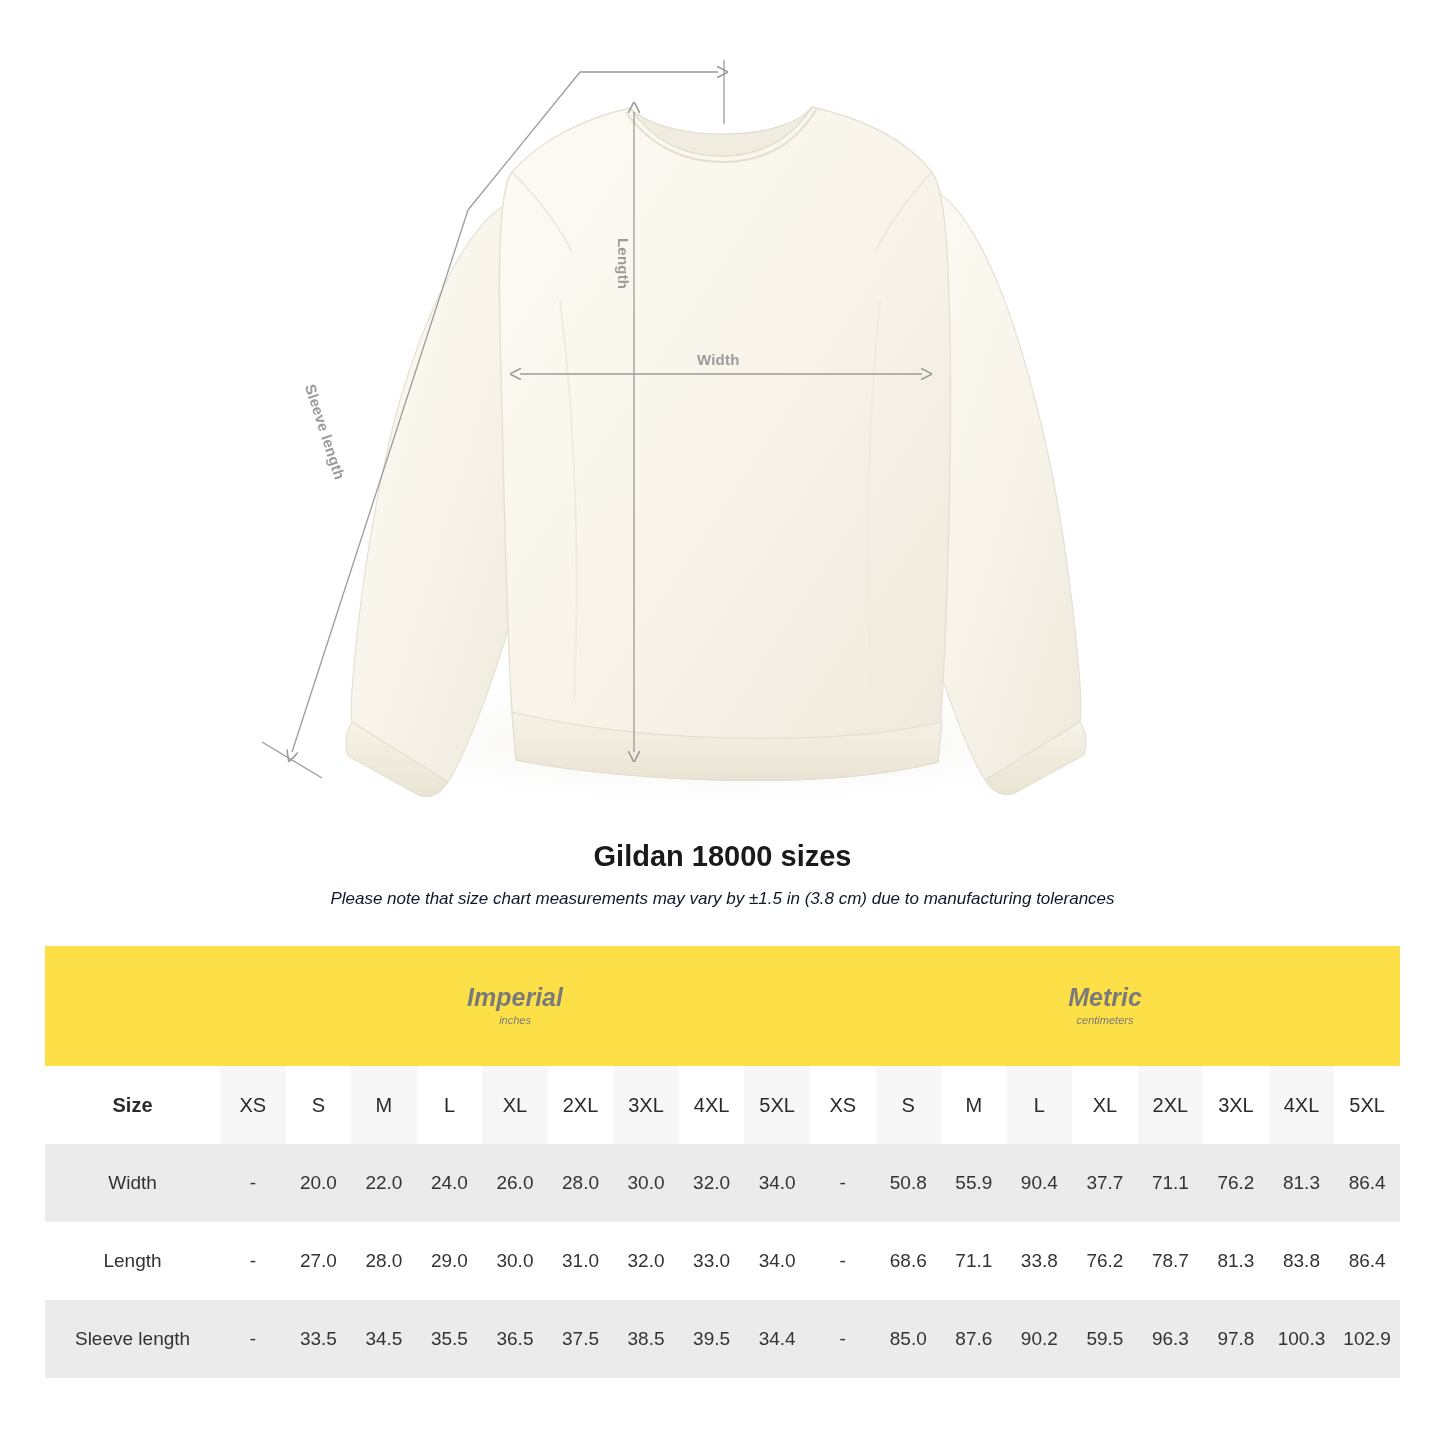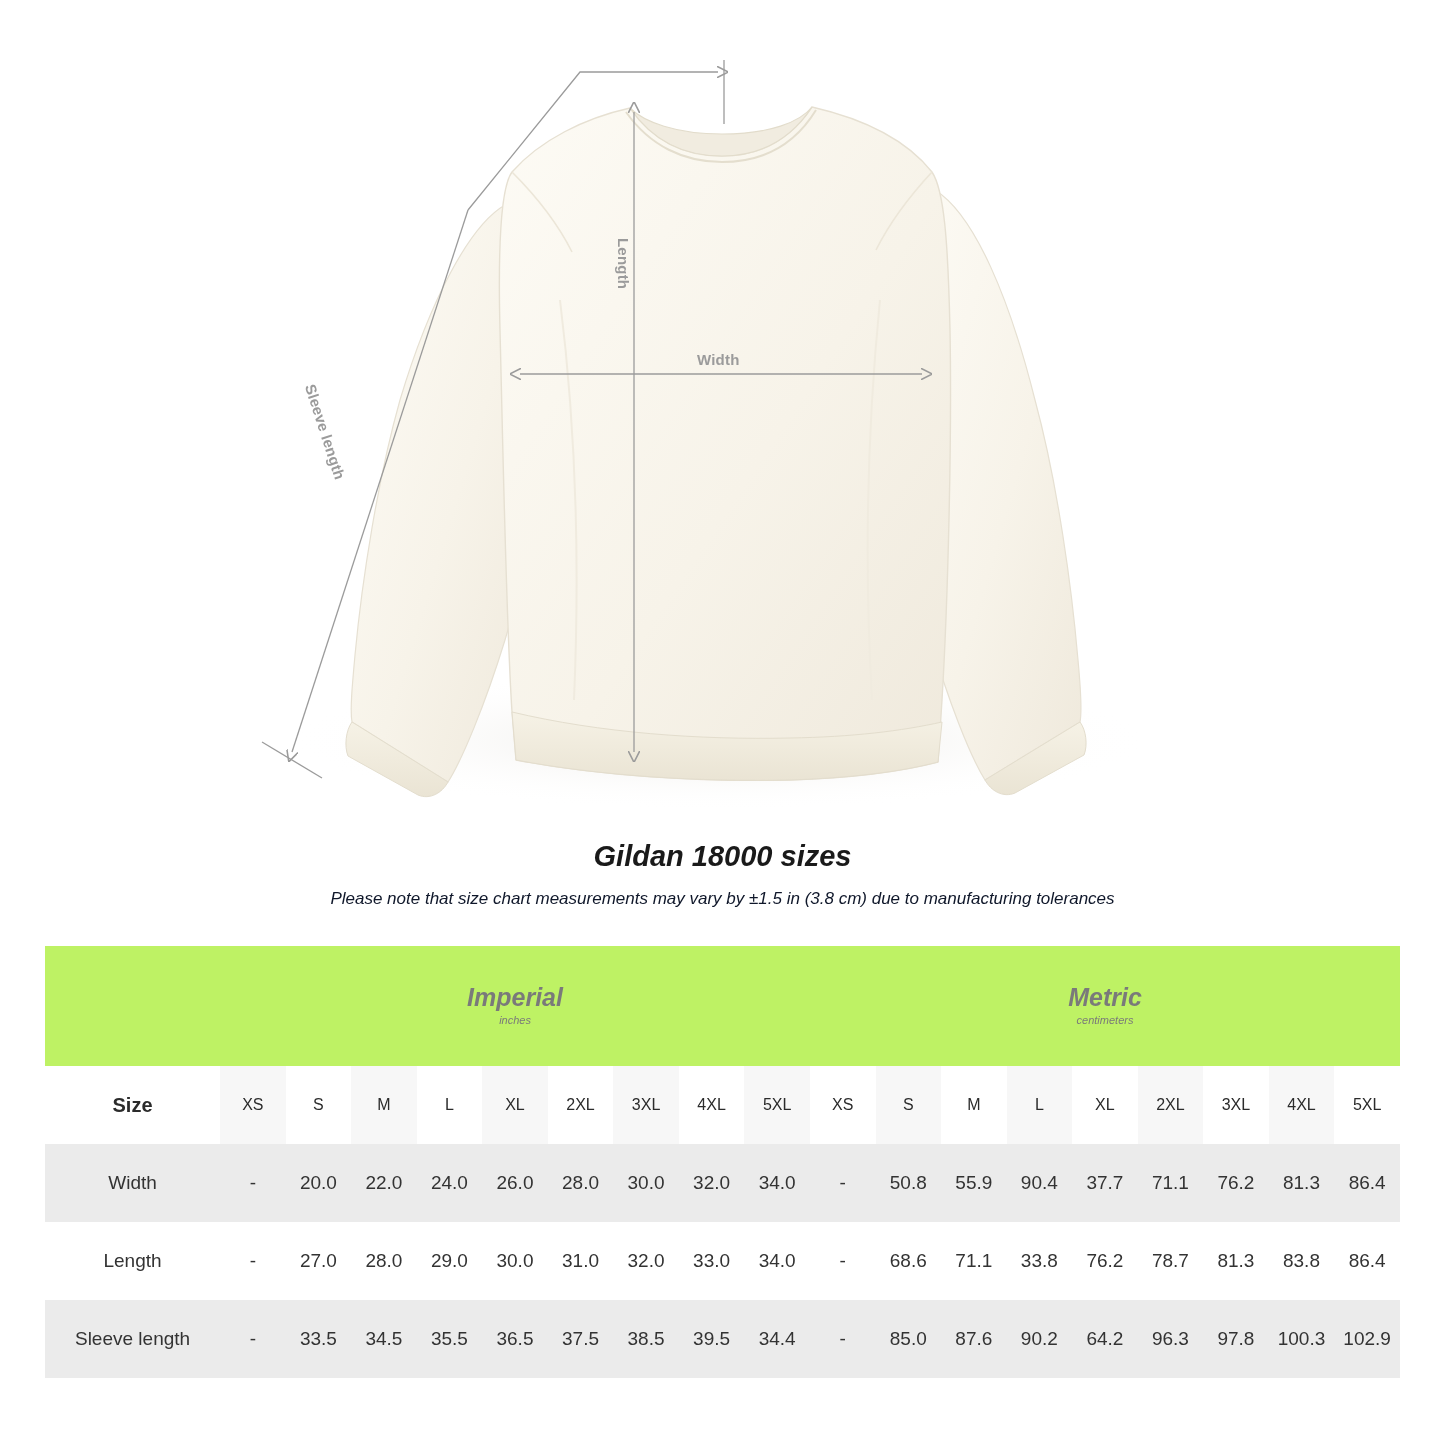--- a/index.html
+++ b/index.html
@@ -49,21 +49,20 @@
     position: absolute;
     left: 0; top: 840px;
     width: 1445px;
     text-align: center;
   }
   #chart-title {
     font-size: 29px;
     font-weight: bold;
     color: #1a1a1a;
     margin: 0 0 16px 0;
-    font-style: italic;
   }
   #chart-note {
     font-size: 17px;
     font-style: italic;
     color: #0f172a;
     margin: 0;
   }
 
   
   #size-table-wrap {
@@ -81,40 +80,40 @@
     vertical-align: middle;
     font-size: 19px;
     color: #333333;
     font-weight: normal;
     padding: 0;
     border: none;
   }
   
   tr.unit-row td {
     height: 120px;
-    background: #bef264;
+    background: #fde047;
   }
   .unit-name {
     font-size: 25px;
     font-weight: bold;
     font-style: italic;
     color: #7a7a7a;
     line-height: 1.15;
   }
   .unit-sub {
     font-size: 11px;
     font-style: italic;
     color: #7a7a7a;
     line-height: 1.5;
   }
   
   tr.size-row td {
     height: 78px;
     background: #ffffff;
-    font-size: 16px;
+    font-size: 20px;
     color: #2b2b2b;
   }
   tr.size-row td.rowhead {
     font-weight: bold;
     font-size: 20px;
     text-align: center;
   }
   tr.size-row td.sizecell:nth-child(even) { background: #f7f7f7; }
   
   tr.data-row td { height: 78px; }
@@ -346,21 +345,21 @@
           <td class="alt">35.5</td>
           <td>36.5</td>
           <td class="alt">37.5</td>
           <td>38.5</td>
           <td class="alt">39.5</td>
           <td>34.4</td>
           <td class="alt">-</td>
           <td>85.0</td>
           <td class="alt">87.6</td>
           <td>90.2</td>
-          <td class="alt">64.2</td>
+          <td class="alt">59.5</td>
           <td>96.3</td>
           <td class="alt">97.8</td>
           <td>100.3</td>
           <td class="alt">102.9</td>
         </tr>
       </tbody>
     </table>
   </div>
 
 </div>

